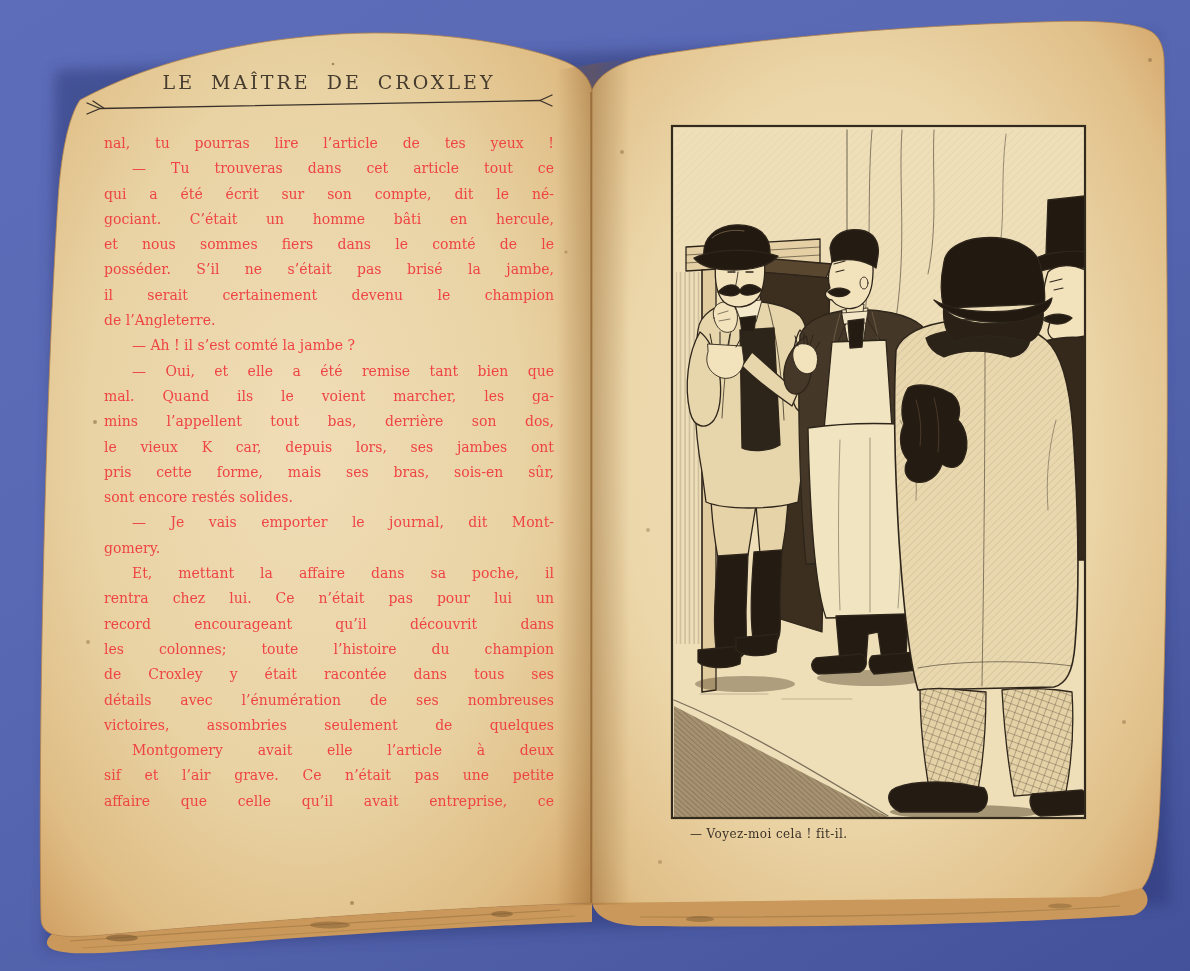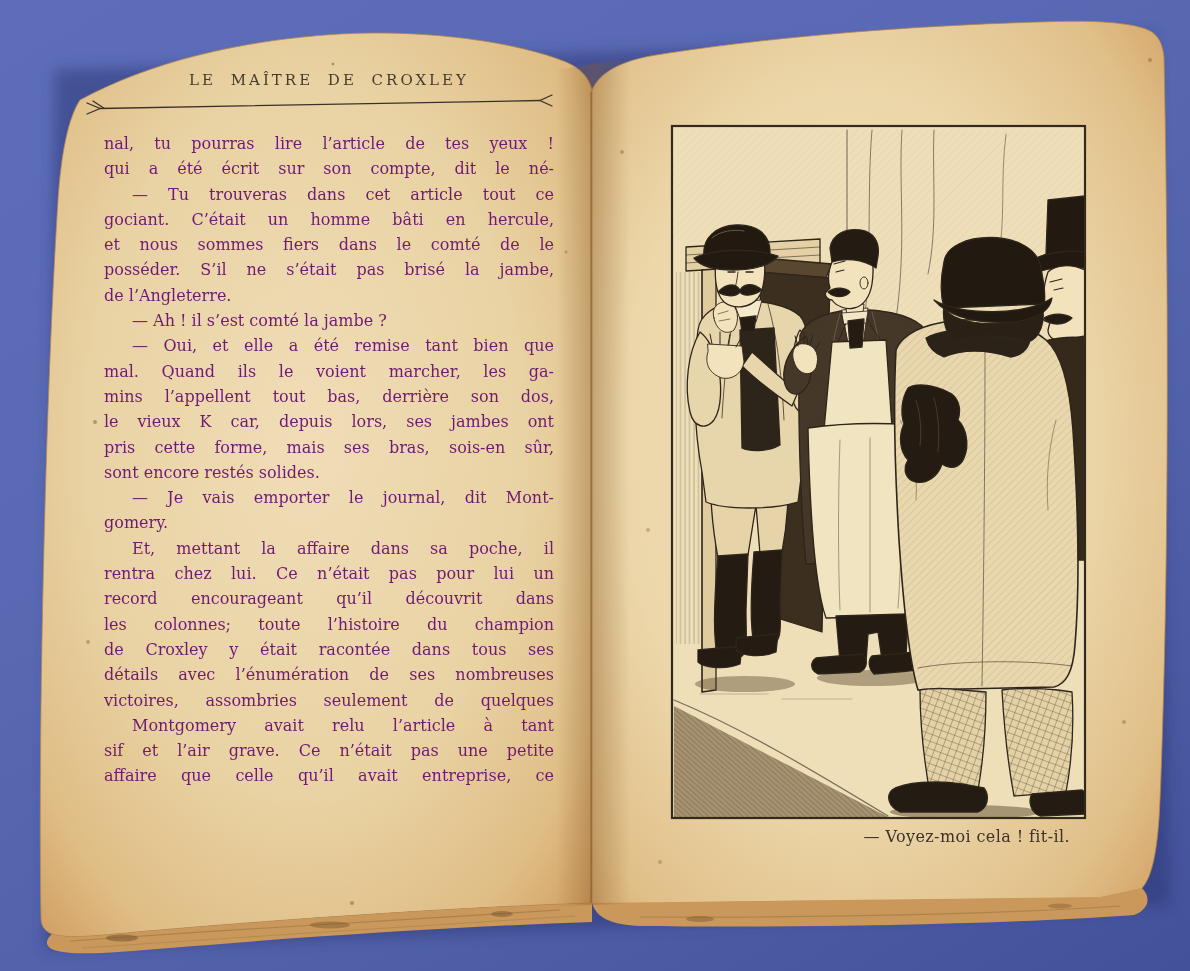--- a/index.html
+++ b/index.html
@@ -5,33 +5,33 @@
   html,body{margin:0;padding:0;}
   body{
     width:1190px;height:971px;overflow:hidden;
     background:linear-gradient(150deg,#5d6db9 0%,#5969b3 35%,#4f5fa8 70%,#43519a 100%);
     font-family:"DejaVu Serif","Liberation Serif",serif;
   }
   .scene{position:relative;width:1190px;height:971px;}
   .scene > svg{position:absolute;left:0;top:0;}
   .header-title{
     position:absolute;left:104px;top:71px;width:450px;
-    text-align:center;font-size:15px;letter-spacing:3px;word-spacing:7px;
+    text-align:center;font-size:19px;letter-spacing:3px;word-spacing:7px;
     color:#453b2e;white-space:nowrap;
   }
   .body-text{
     position:absolute;left:104px;top:131px;width:450px;
-    font-size:16px;line-height:25.3px;color:#701a75;
+    font-size:14px;line-height:25.3px;color:#ef4444;
   }
   .tl{min-height:25.3px;}
   .tl.just{text-align:justify;text-align-last:justify;}
   .tl.ind{text-indent:28px;}
   .caption{
     position:absolute;left:690px;top:827px;width:380px;
-    text-align:right;font-size:16px;letter-spacing:.4px;color:#3b3229;
+    text-align:left;font-size:12px;letter-spacing:.4px;color:#3b3229;
   }
 </style>
 </head>
 <body style="color: rgb(59, 50, 41);">
 
 <div class="scene">
 
 <svg width="1190" height="971" viewBox="0 0 1190 971">
   <defs>
     <radialGradient id="pgL" cx="0.48" cy="0.45" r="0.78">
@@ -241,41 +241,42 @@
         <path d="M1032,794 L1082,790 L1085,792 L1085,814 L1040,816 C1030,812 1028,800 1032,794 Z" fill="#241b12"></path>
       </g>
     </g>
     <rect x="672" y="126" width="413" height="692" fill="none" stroke="#332a1e" stroke-width="2.2"></rect>
   </g>
 </svg>
 
 <div class="header-title">LE MAÎTRE DE CROXLEY</div>
 <div class="body-text">
       <div class="tl just">nal, tu pourras lire l’article de tes yeux !</div>
+      <div class="tl just ind">— Tu trouveras dans cet article tout ce</div>
       <div class="tl just">qui a été écrit sur son compte, dit le né-</div>
-      <div class="tl just ind">— Tu trouveras dans cet article tout ce</div>
       <div class="tl just">gociant. C’était un homme bâti en hercule,</div>
       <div class="tl just">et nous sommes fiers dans le comté de le</div>
       <div class="tl just">posséder. S’il ne s’était pas brisé la jambe,</div>
+      <div class="tl just">il serait certainement devenu le champion</div>
       <div class="tl">de l’Angleterre.</div>
       <div class="tl ind">— Ah ! il s’est comté la jambe ?</div>
       <div class="tl just ind">— Oui, et elle a été remise tant bien que</div>
       <div class="tl just">mal. Quand ils le voient marcher, les ga-</div>
       <div class="tl just">mins l’appellent tout bas, derrière son dos,</div>
       <div class="tl just">le vieux K car, depuis lors, ses jambes ont</div>
       <div class="tl just">pris cette forme, mais ses bras, sois-en sûr,</div>
       <div class="tl">sont encore restés solides.</div>
       <div class="tl just ind">— Je vais emporter le journal, dit Mont-</div>
       <div class="tl">gomery.</div>
       <div class="tl just ind">Et, mettant la affaire dans sa poche, il</div>
       <div class="tl just">rentra chez lui. Ce n’était pas pour lui un</div>
       <div class="tl just">record encourageant qu’il découvrit dans</div>
       <div class="tl just">les colonnes; toute l’histoire du champion</div>
       <div class="tl just">de Croxley y était racontée dans tous ses</div>
       <div class="tl just">détails avec l’énumération de ses nombreuses</div>
       <div class="tl just">victoires, assombries seulement de quelques</div>
-      <div class="tl just ind">Montgomery avait relu l’article à tant</div>
+      <div class="tl just ind">Montgomery avait elle l’article à deux</div>
       <div class="tl just">sif et l’air grave. Ce n’était pas une petite</div>
       <div class="tl just">affaire que celle qu’il avait entreprise, ce</div>
     </div>
 <div class="caption">— Voyez-moi cela ! fit-il.</div>
 
 </div>
 
 </body></html>

